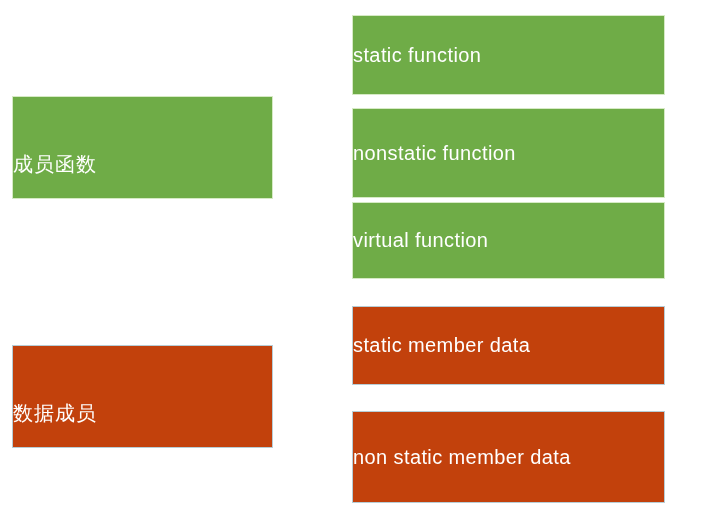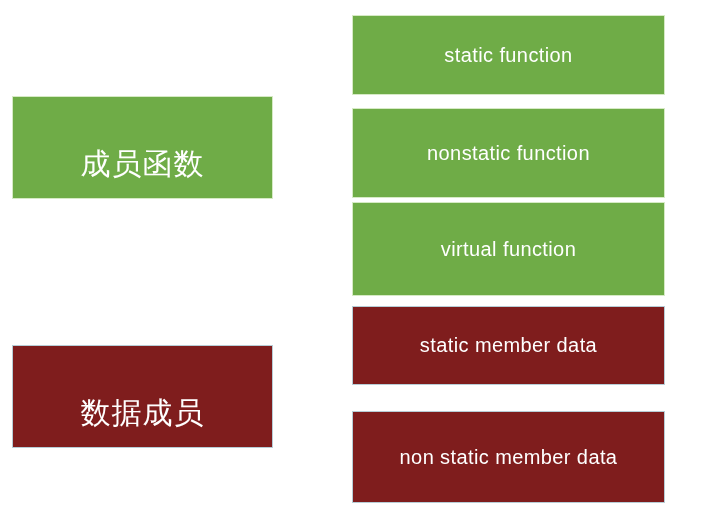--- a/index.html
+++ b/index.html
@@ -17,53 +17,52 @@
   .canvas {
     position: absolute;
     left: 0; top: 0;
     width: 715px; height: 513px;
     background: #ffffff;
   }
   .box {
     position: absolute;
     display: flex;
     align-items: center;
-    justify-content: center;
     box-sizing: border-box;
     text-align: center;
     color: #ffffff;
   }
   .box.green {
     background: #6fac47;
     border: 1px solid #d6eac5;
   }
   .box.teal {
-    background: #7f1d1d;
+    background: #c2410c;
     border: 1px solid #b7cdd6;
   }
   .label-cjk {
-    font-size: 30px;
+    font-size: 20px;
     letter-spacing: 1px;
     color: #ffffff;
     margin-top: 33px;
   }
   .label-en {
     font-size: 20px;
     letter-spacing: 0.4px;
     color: #ffffff;
   }
   
   .cat { left: 12px; width: 261px; height: 103px; }
   .cat-functions { top: 96px; }
   .cat-data { top: 345px; }
   
   .item { left: 352px; width: 313px; }
   .item-1 { top: 15px;  height: 80px; }
   .item-2 { top: 108px; height: 90px; }
-  .item-3 { top: 202px; height: 94px; }
+  .item-3 { top: 202px; height: 77px; }
   .item-4 { top: 306px; height: 79px; }
   .item-5 { top: 411px; height: 92px; }
 </style>
 </head>
 <body>
 
 <div class="canvas">
 
   <div class="box green cat cat-functions">
     <span class="label-cjk">成员函数</span>

